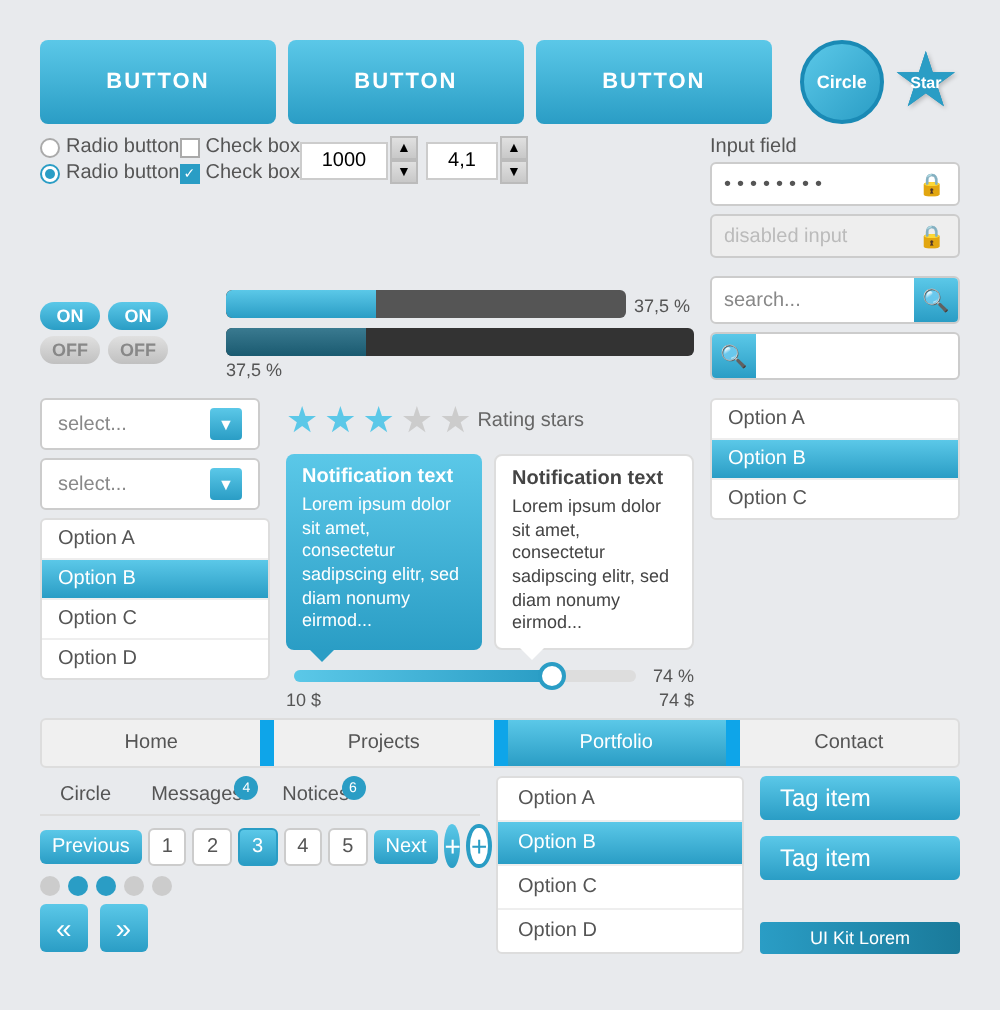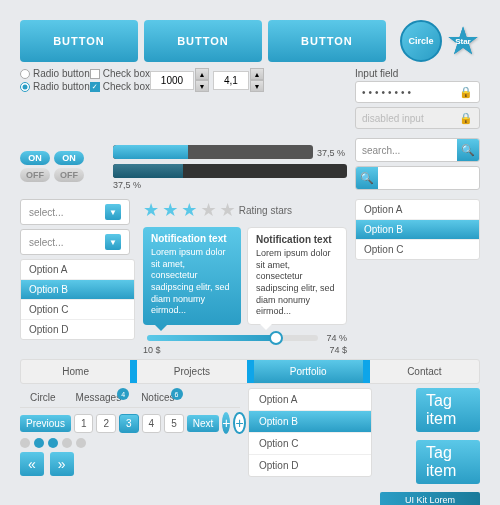--- a/index.html
+++ b/index.html
@@ -476,25 +476,24 @@
       background: linear-gradient(to bottom, #5bc8e8, #2a9dc5);
       color: white;
     }
 
     
     .tag-item {
       background: linear-gradient(to bottom, #5bc8e8, #2a9dc5);
       color: white;
       border-radius: 3px;
       padding: 4px 10px;
-      font-size: 16px;
+      font-size: 12px;
       margin-bottom: 4px;
       cursor: pointer;
       display: inline-block;
-      margin-left: 36px;
     }
   </style>
 </head>
 <body>
 
 <div class="container">
 
   <div class="buttons-row" style="margin-bottom:6px;">
     <div style="flex:1; display:flex; gap:6px;">
       <button class="btn-blue" style="flex:1;">BUTTON</button>

